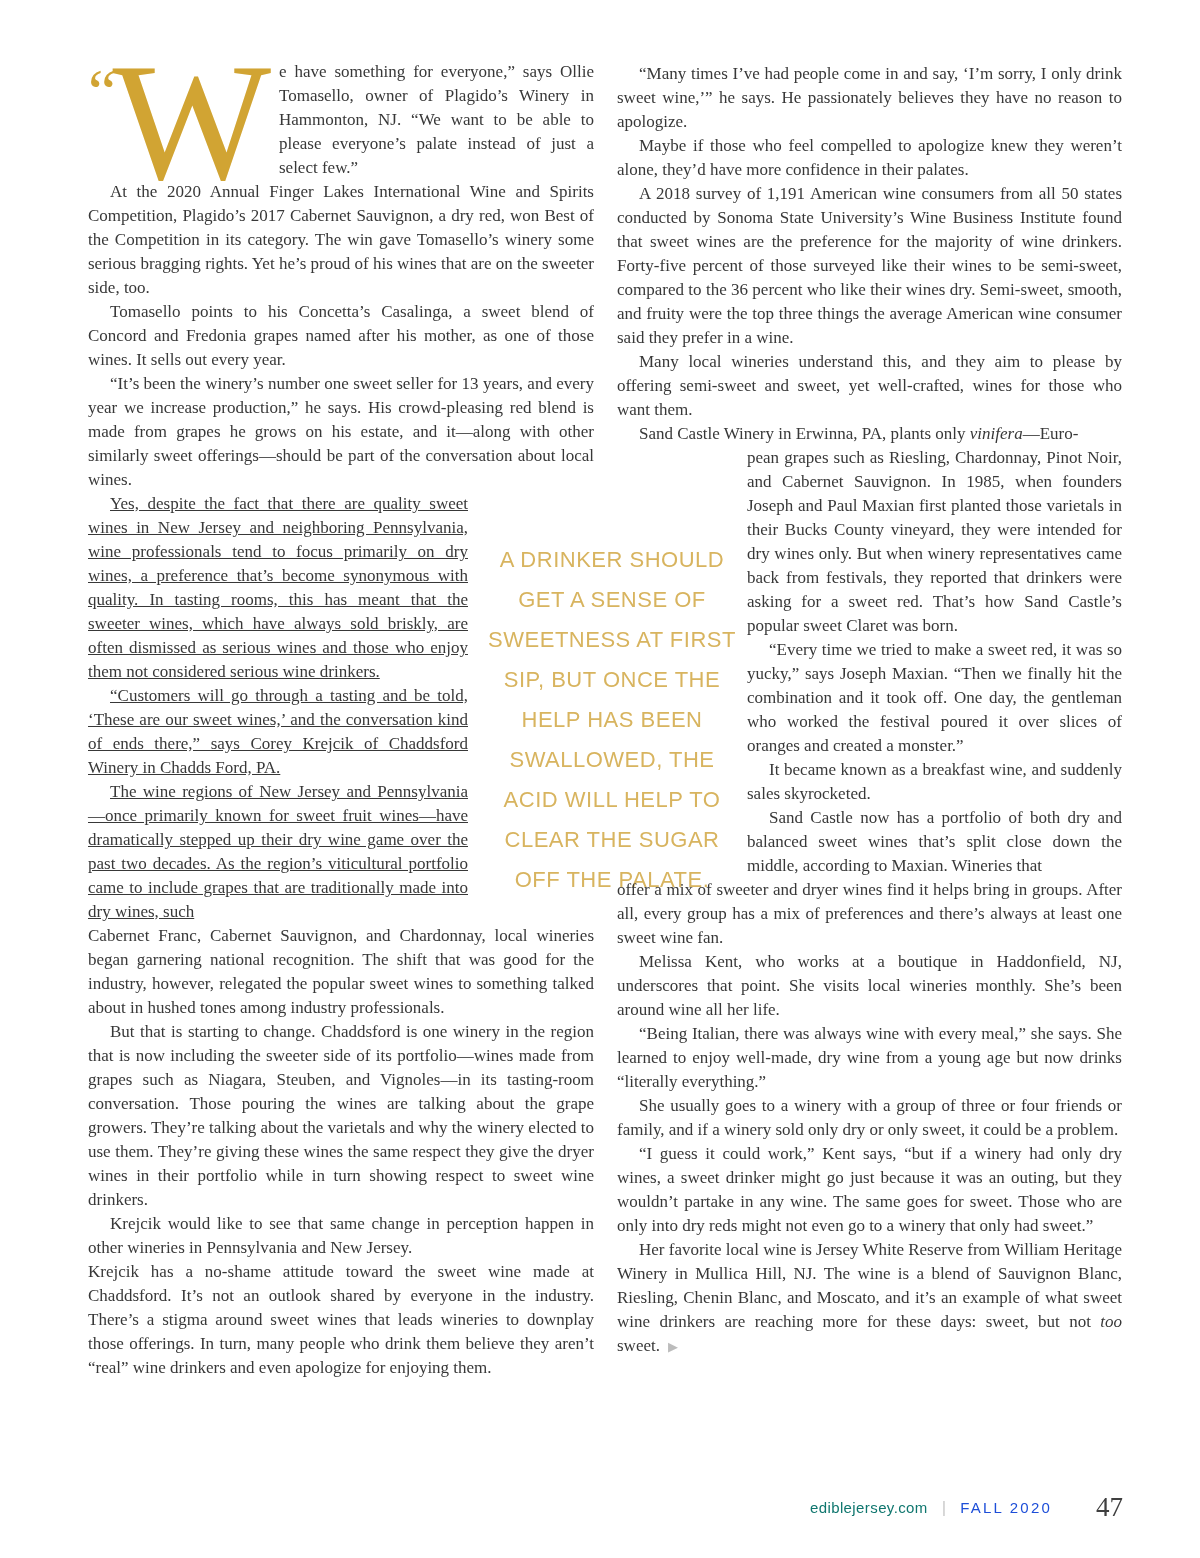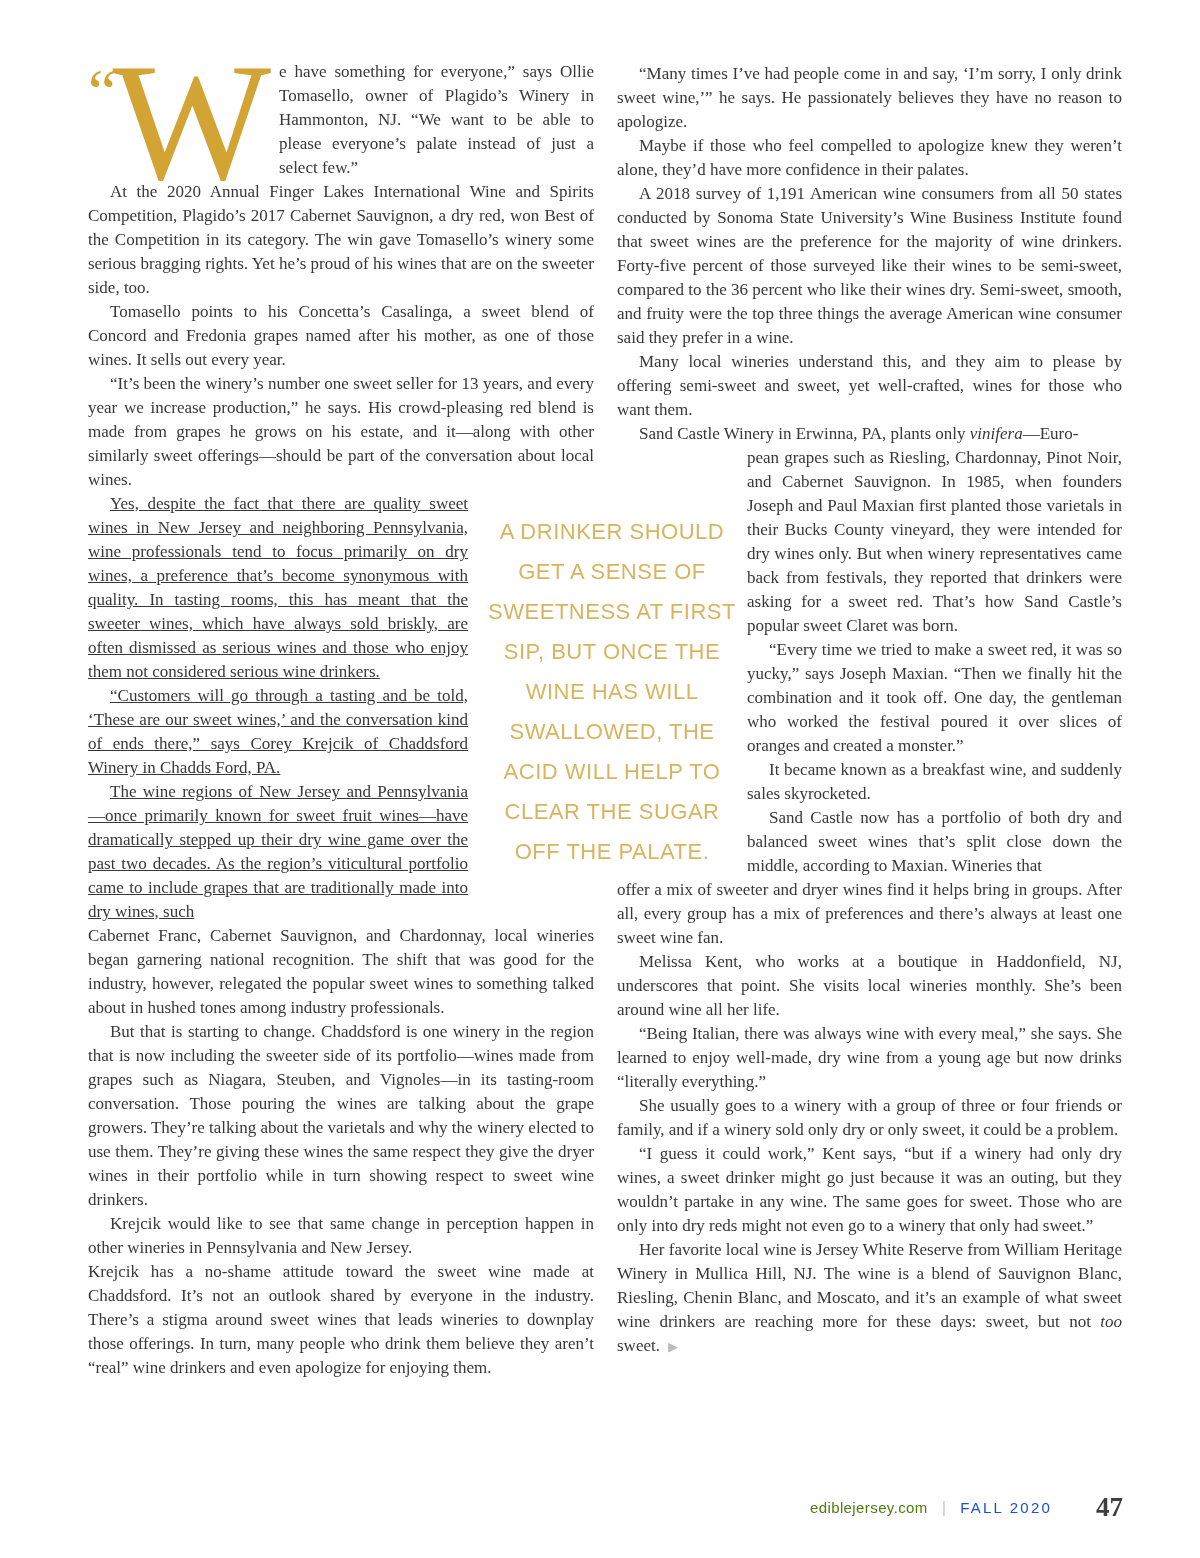--- a/index.html
+++ b/index.html
@@ -43,21 +43,21 @@
   .dropcap .w {
     font-size:168px;
     line-height:118px;
     margin-left:-4px;
     letter-spacing:-4px;
   }
 
   
   .pullquote {
     position:absolute;
-    left:480px; top:512px;
+    left:480px; top:540px;
     width:264px;
     font-family:"Liberation Sans", sans-serif;
     font-size:22px;
     line-height:40px;
     letter-spacing:0.5px;
     color:#D8B45F;
     text-align:center;
   }
   .pullquote .pq-line { white-space:nowrap; }
 
@@ -81,30 +81,29 @@
   
   .footer {
     position:absolute;
     left:617px; top:1494px;
     width:506px;
     display:flex;
     justify-content:flex-end;
     align-items:center;
     font-family:"Liberation Sans", sans-serif;
   }
-  .site    { font-size:15px; color:#4d7c0f; letter-spacing:0.4px; }
+  .site    { font-size:15px; color:#0f766e; letter-spacing:0.4px; }
   .divider { color:#C9C9C9; margin:0 14px; font-size:17px; }
   .season  { font-size:15px; color:#1d4ed8; letter-spacing:2.2px; }
   .pagenum {
     font-family:"Liberation Serif", serif;
     font-size:27px;
     color:#3F3F3F;
     margin-left:44px;
     line-height:1;
-    font-weight:bold;
   }
 </style>
 </head>
 <body>
 
 <div class="page">
 
   <div class="col-left">
     <div>
       <p class="body">
@@ -131,21 +130,21 @@
     </div>
 
     <p class="body">Krejcik has a no-shame attitude toward the sweet wine made at Chaddsford. It’s not an outlook shared by everyone in the industry. There’s a stigma around sweet wines that leads wineries to downplay those offerings. In turn, many people who drink them believe they aren’t “real” wine drinkers and even apologize for enjoying them.</p>
   </div>
 
   <div class="pullquote">
     <div class="pq-line">A DRINKER SHOULD</div>
     <div class="pq-line">GET A SENSE OF</div>
     <div class="pq-line">SWEETNESS AT FIRST</div>
     <div class="pq-line">SIP, BUT ONCE THE</div>
-    <div class="pq-line">WINE HAS WILL</div>
+    <div class="pq-line">HELP HAS BEEN</div>
     <div class="pq-line">SWALLOWED, THE</div>
     <div class="pq-line">ACID WILL HELP TO</div>
     <div class="pq-line">CLEAR THE SUGAR</div>
     <div class="pq-line">OFF THE PALATE.</div>
   </div>
 
   <div class="col-right">
     <div>
       <p class="body indent">“Many times I’ve had people come in and say, ‘I’m sorry, I only drink sweet wine,’” he says. He passionately believes they have no reason to apologize.</p>
       <p class="body indent">Maybe if those who feel compelled to apologize knew they weren’t alone, they’d have more confidence in their palates.</p>

